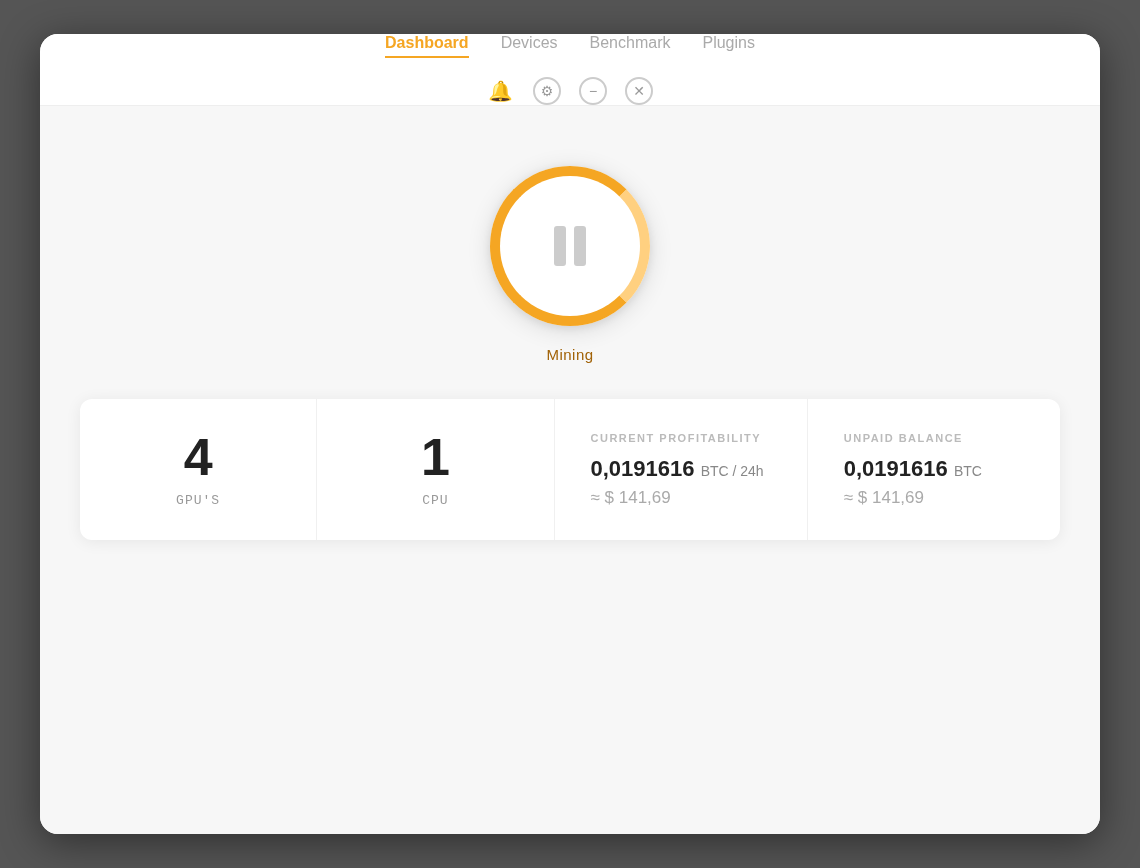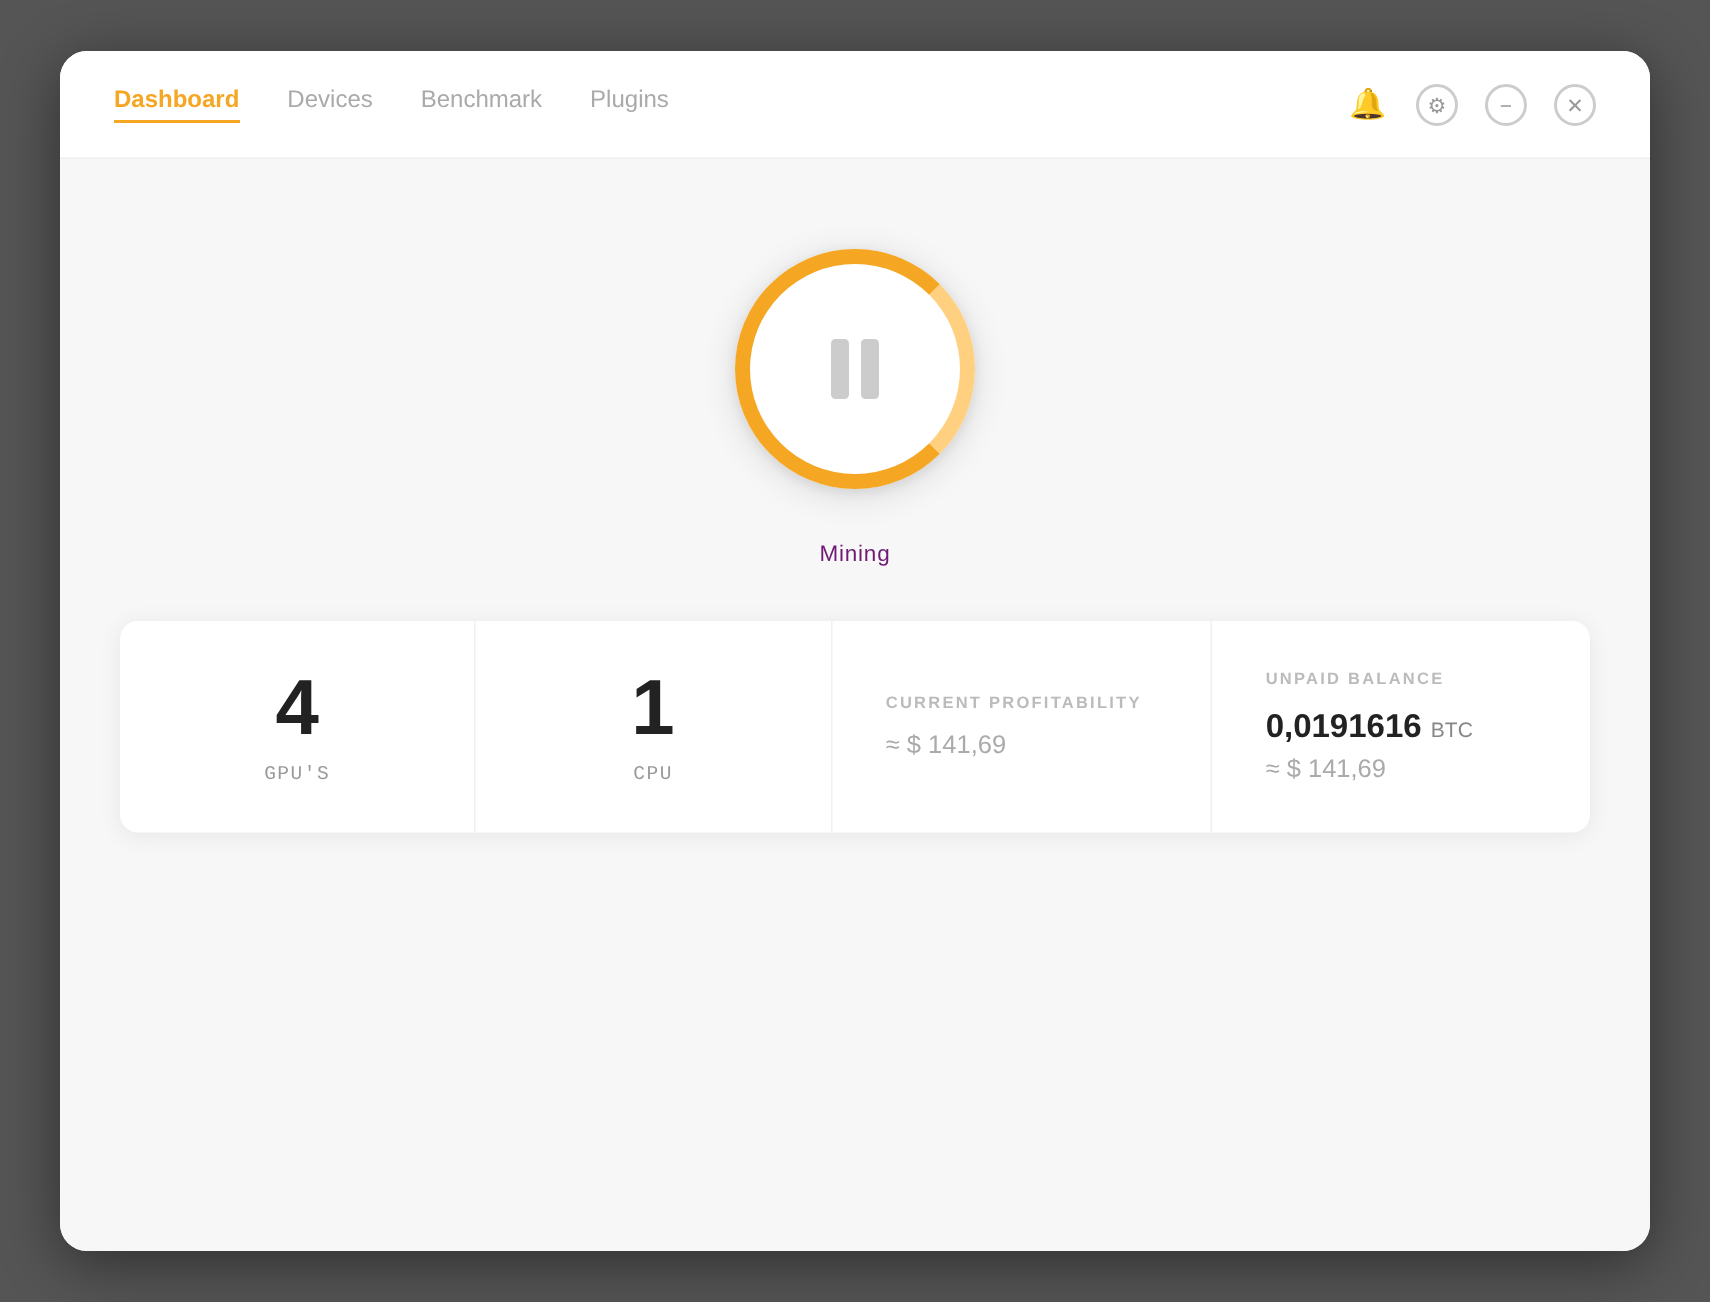--- a/index.html
+++ b/index.html
@@ -28,20 +28,21 @@
     
     .header {
       display: flex;
       align-items: center;
       justify-content: space-between;
       padding: 0 36px;
       height: 72px;
       background: #fff;
       border-bottom: 1px solid #eee;
       flex-shrink: 0;
+      flex-direction: column;
     }
 
     .nav {
       display: flex;
       align-items: center;
       gap: 32px;
     }
 
     .nav-item {
       font-size: 16px;
@@ -134,23 +135,23 @@
     }
 
     .pause-bar {
       width: 12px;
       height: 40px;
       background: #ccc;
       border-radius: 3px;
     }
 
     .mining-label {
-      margin-top: 35px;
+      margin-top: 20px;
       font-size: 15px;
-      color: #701a75;
+      color: #a16207;
       font-weight: 500;
       letter-spacing: 0.5px;
     }
 
     
     .stats-row {
       display: flex;
       width: 100%;
       background: #fff;
       border-radius: 12px;
@@ -290,20 +291,24 @@
         <div class="stat-sublabel">GPU'S</div>
       </div>
 
       <div class="stat-card">
         <div class="stat-number">1</div>
         <div class="stat-sublabel">CPU</div>
       </div>
 
       <div class="stat-card wide">
         <div class="stat-card-title">CURRENT PROFITABILITY</div>
+        <div class="stat-card-value">
+          <span>0,0191616</span>
+          <span class="stat-card-unit">BTC / 24h</span>
+        </div>
         <div class="stat-card-approx">≈ $ 141,69</div>
       </div>
 
       <div class="stat-card wide">
         <div class="stat-card-title">UNPAID BALANCE</div>
         <div class="stat-card-value">
           <span>0,0191616</span>
           <span class="stat-card-unit">BTC</span>
         </div>
         <div class="stat-card-approx">≈ $ 141,69</div>

